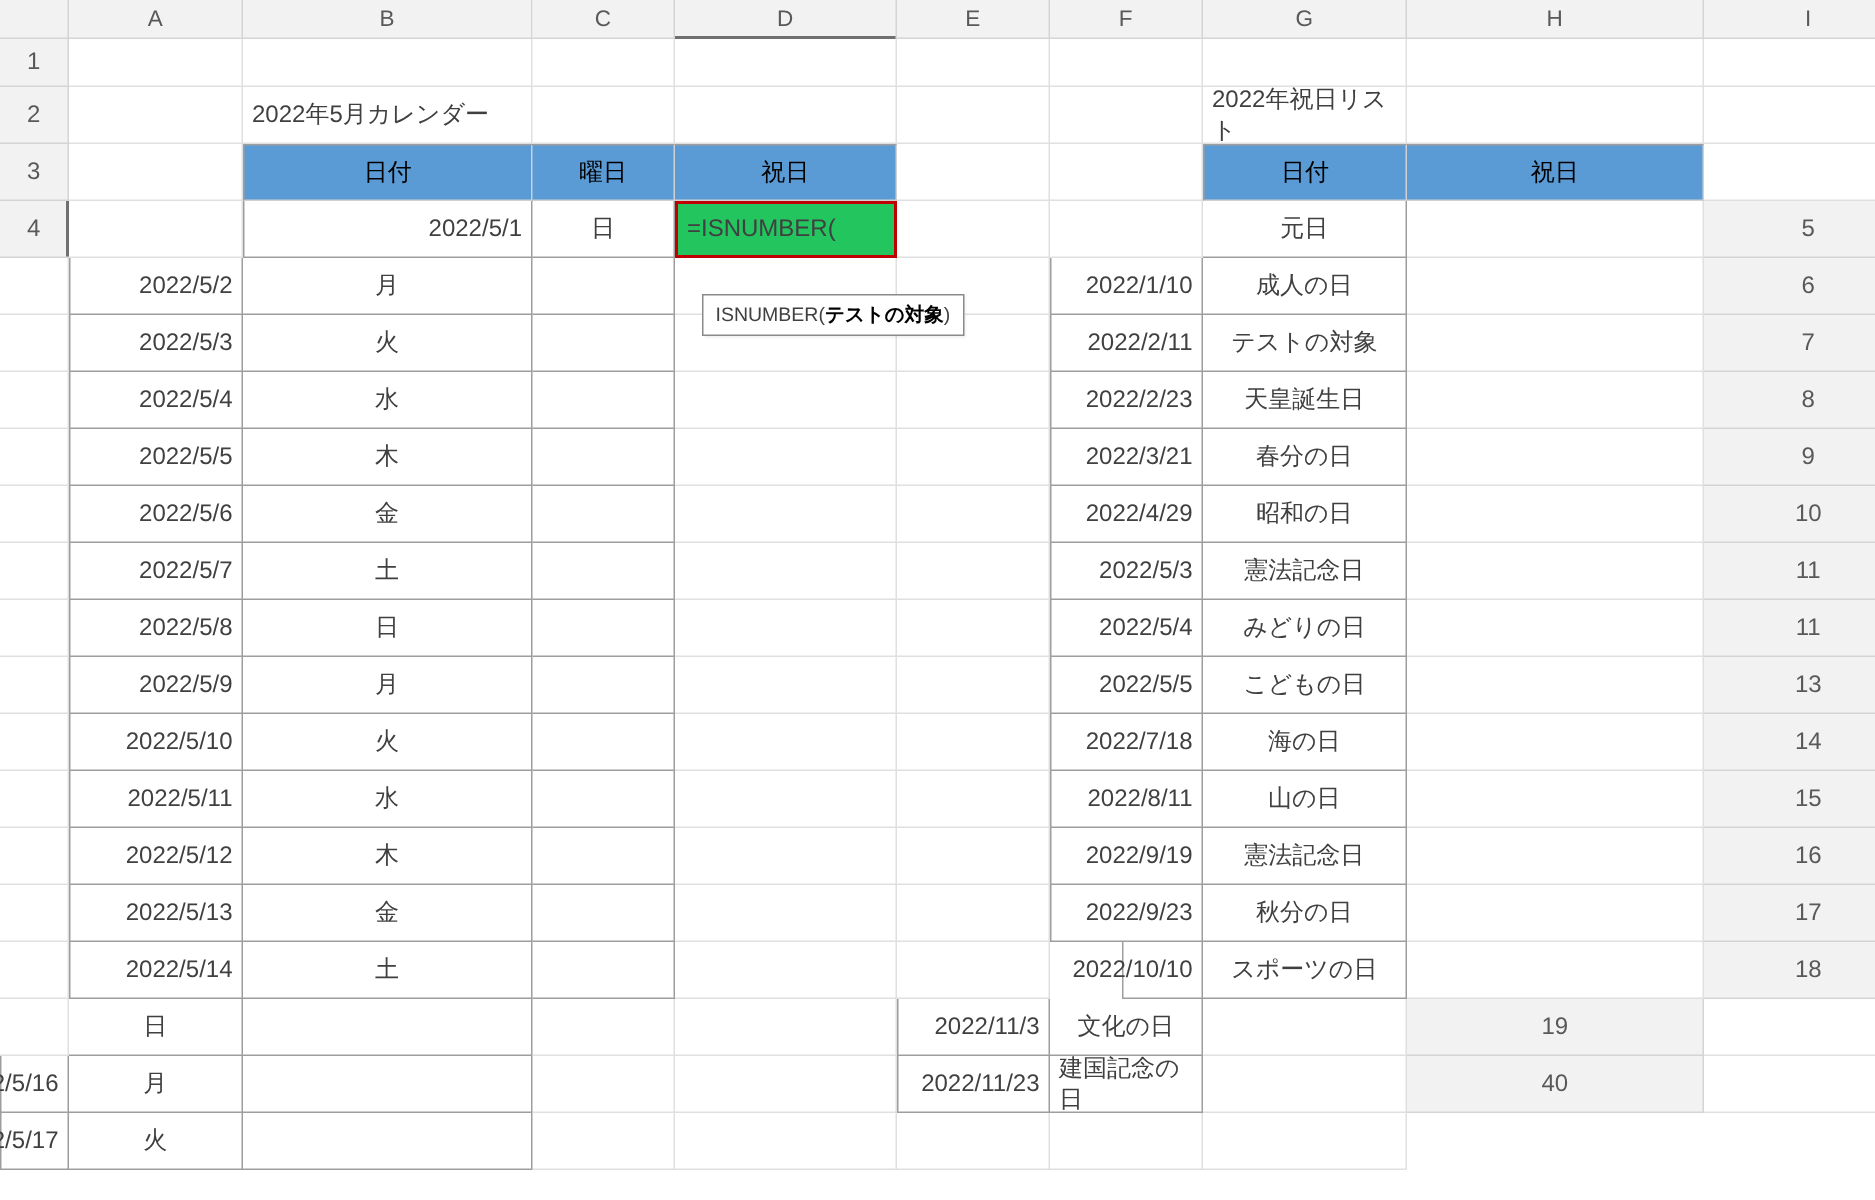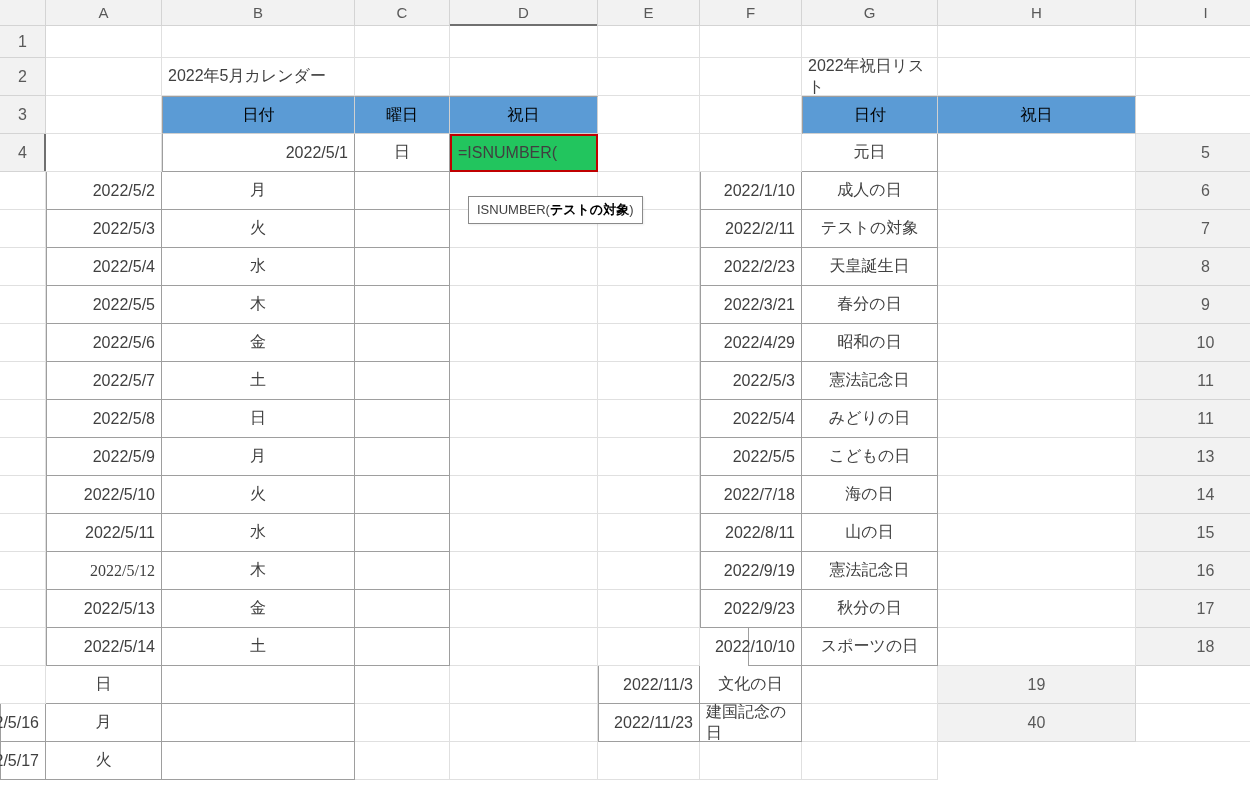--- a/index.html
+++ b/index.html
@@ -286,21 +286,21 @@
     <div class="cell right table-cell first-col" style="height: 38px;">2022/5/11</div>
     <div class="cell center table-cell" style="height: 38px;">水</div>
     <div class="cell left table-cell" style="height: 38px;"></div>
     <div class="cell" style="height: 38px;"></div>
     <div class="cell" style="height: 38px;"></div>
     <div class="cell right table-cell first-col" style="height: 38px;">2022/8/11</div>
     <div class="cell center table-cell" style="height: 38px;">山の日</div>
     <div class="cell" style="height: 38px;"></div>
     <div class="row-header r15">15</div>
     <div class="cell" style="height: 38px;"></div>
-    <div class="cell right table-cell first-col" style="height: 38px; font-family: Liberation Serif, serif;">2022/5/12</div>
+    <div class="cell right table-cell first-col" style="height: 38px;">2022/5/12</div>
     <div class="cell center table-cell" style="height: 38px;">木</div>
     <div class="cell left table-cell" style="height: 38px;"></div>
     <div class="cell" style="height: 38px;"></div>
     <div class="cell" style="height: 38px;"></div>
     <div class="cell right table-cell first-col" style="height: 38px;">2022/9/19</div>
     <div class="cell center table-cell" style="height: 38px;">憲法記念日</div>
     <div class="cell" style="height: 38px;"></div>
     <div class="row-header r16">16</div>
     <div class="cell" style="height: 38px;"></div>
     <div class="cell right table-cell first-col" style="height: 38px;">2022/5/13</div>

